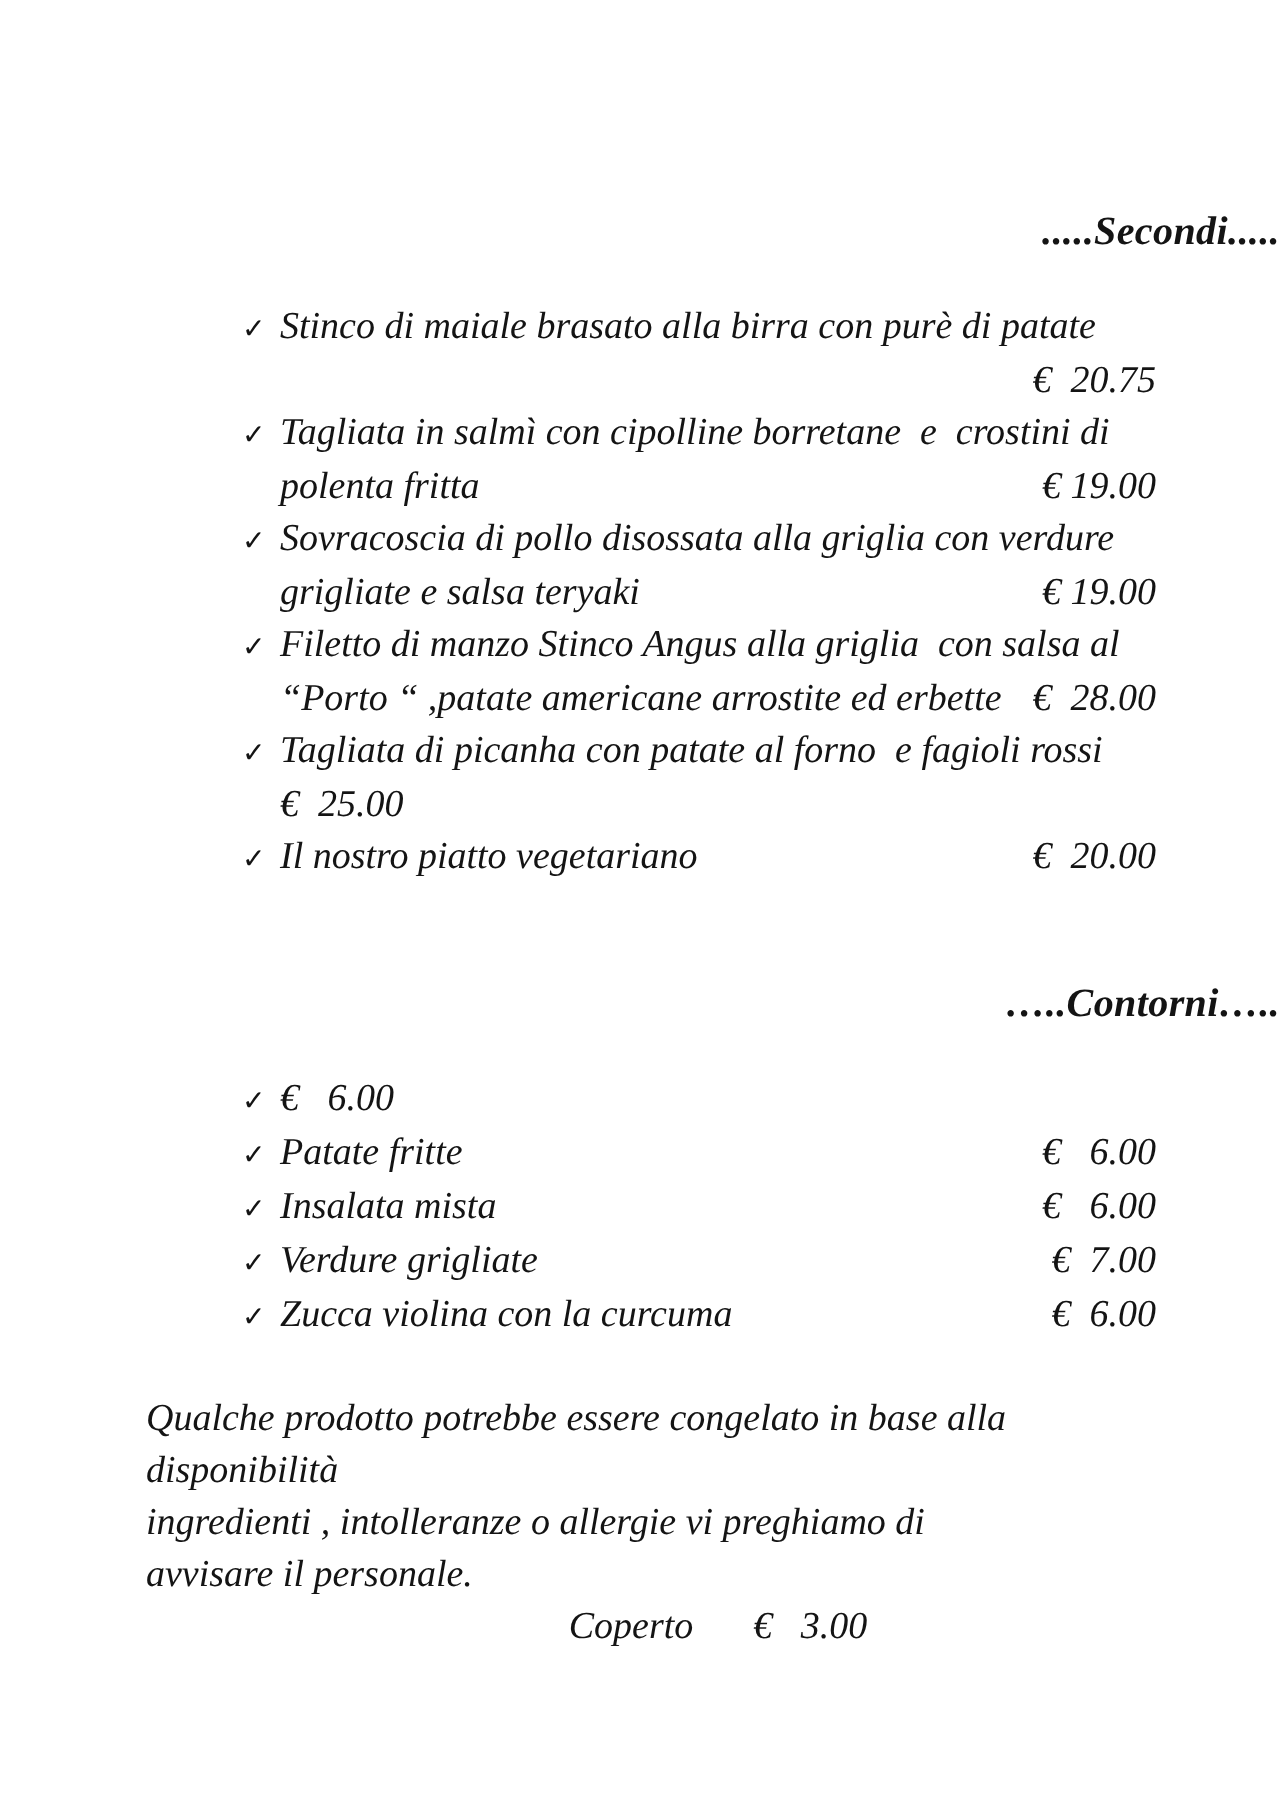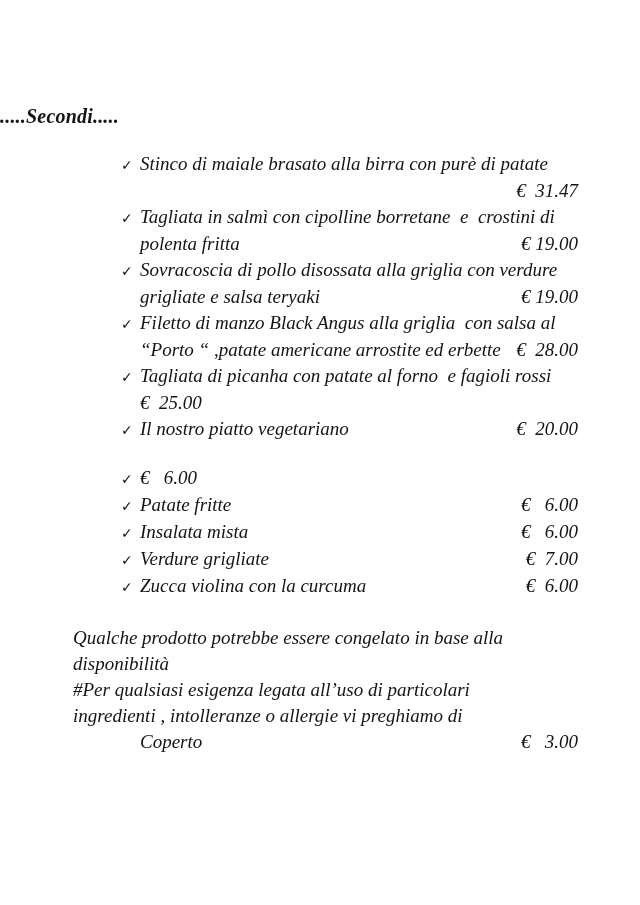--- a/index.html
+++ b/index.html
@@ -11,21 +11,21 @@
     color: #141414;
     font-family: "Liberation Serif", serif;
     font-style: italic;
     font-size: 19px;
     overflow: hidden;
   }
   .section-title {
     font-weight: bold;
     font-size: 20px;
     line-height: 26px;
-    text-align: left;
+    text-align: right;
     letter-spacing: 0.2px;
   }
   .title-secondi { margin-top: 103px; }
   .title-contorni { margin-top: 46px; }
   .list {
     margin-left: 121px;
     width: 457px;
   }
   .list-secondi { margin-top: 22px; }
   .list-contorni { margin-top: 22px; }
@@ -55,42 +55,42 @@
   .notes {
     margin-left: 73px;
     width: 438px;
     margin-top: 25px;
   }
   .note-line { line-height: 26px; white-space: pre; }
   .coperto-row {
     margin-left: 140px;
     width: 438px;
     display: flex;
-    justify-content: space-between;
+    justify-content: center;
     gap: 30px;
     line-height: 26px;
   }
 </style>
 </head>
 <body>
 
 <div class="page">
 
   <div class="section-title title-secondi">.....Secondi.....</div>
 
   <div class="list list-secondi">
     <div class="row">
       <span class="check">✓</span>
       <span class="text">Stinco di maiale brasato alla birra con purè di patate</span>
       <span class="price"></span>
     </div>
     <div class="row">
       <span class="check"></span>
       <span class="text"></span>
-      <span class="price">€  31.47</span>
+      <span class="price">€  20.75</span>
     </div>
     <div class="row">
       <span class="check">✓</span>
       <span class="text">Tagliata in salmì con cipolline borretane  e  crostini di</span>
       <span class="price"></span>
     </div>
     <div class="row">
       <span class="check"></span>
       <span class="text">polenta fritta</span>
       <span class="price">€ 19.00</span>
@@ -100,21 +100,21 @@
       <span class="text">Sovracoscia di pollo disossata alla griglia con verdure</span>
       <span class="price"></span>
     </div>
     <div class="row">
       <span class="check"></span>
       <span class="text">grigliate e salsa teryaki</span>
       <span class="price">€ 19.00</span>
     </div>
     <div class="row">
       <span class="check">✓</span>
-      <span class="text">Filetto di manzo Black Angus alla griglia  con salsa al</span>
+      <span class="text">Filetto di manzo Stinco Angus alla griglia  con salsa al</span>
       <span class="price"></span>
     </div>
     <div class="row">
       <span class="check"></span>
       <span class="text">“Porto “ ,patate americane arrostite ed erbette</span>
       <span class="price">€  28.00</span>
     </div>
     <div class="row">
       <span class="check">✓</span>
       <span class="text">Tagliata di picanha con patate al forno  e fagioli rossi</span>
@@ -124,20 +124,21 @@
       <span class="check"></span>
       <span class="price">€  25.00</span>
     </div>
     <div class="row">
       <span class="check">✓</span>
       <span class="text">Il nostro piatto vegetariano</span>
       <span class="price">€  20.00</span>
     </div>
   </div>
 
+  <div class="section-title title-contorni">…..Contorni…..</div>
 
   <div class="list list-contorni">
     <div class="row">
       <span class="check">✓</span>
       <span class="price">€   6.00</span>
     </div>
     <div class="row">
       <span class="check">✓</span>
       <span class="text">Patate fritte</span>
       <span class="price">€   6.00</span>
@@ -155,22 +156,22 @@
     <div class="row">
       <span class="check">✓</span>
       <span class="text">Zucca violina con la curcuma</span>
       <span class="price">€  6.00</span>
     </div>
   </div>
 
   <div class="notes">
     <div class="note-line">Qualche prodotto potrebbe essere congelato in base alla</div>
     <div class="note-line">disponibilità</div>
-    <div class="note-line">#Per qualsiasi esigenza legata all’uso di particolari</div>
     <div class="note-line">ingredienti , intolleranze o allergie vi preghiamo di</div>
+    <div class="note-line">avvisare il personale.</div>
   </div>
 
   <div class="coperto-row">
     <span>Coperto</span>
     <span class="price">€   3.00</span>
   </div>
 
 </div>
 
 </body></html>

